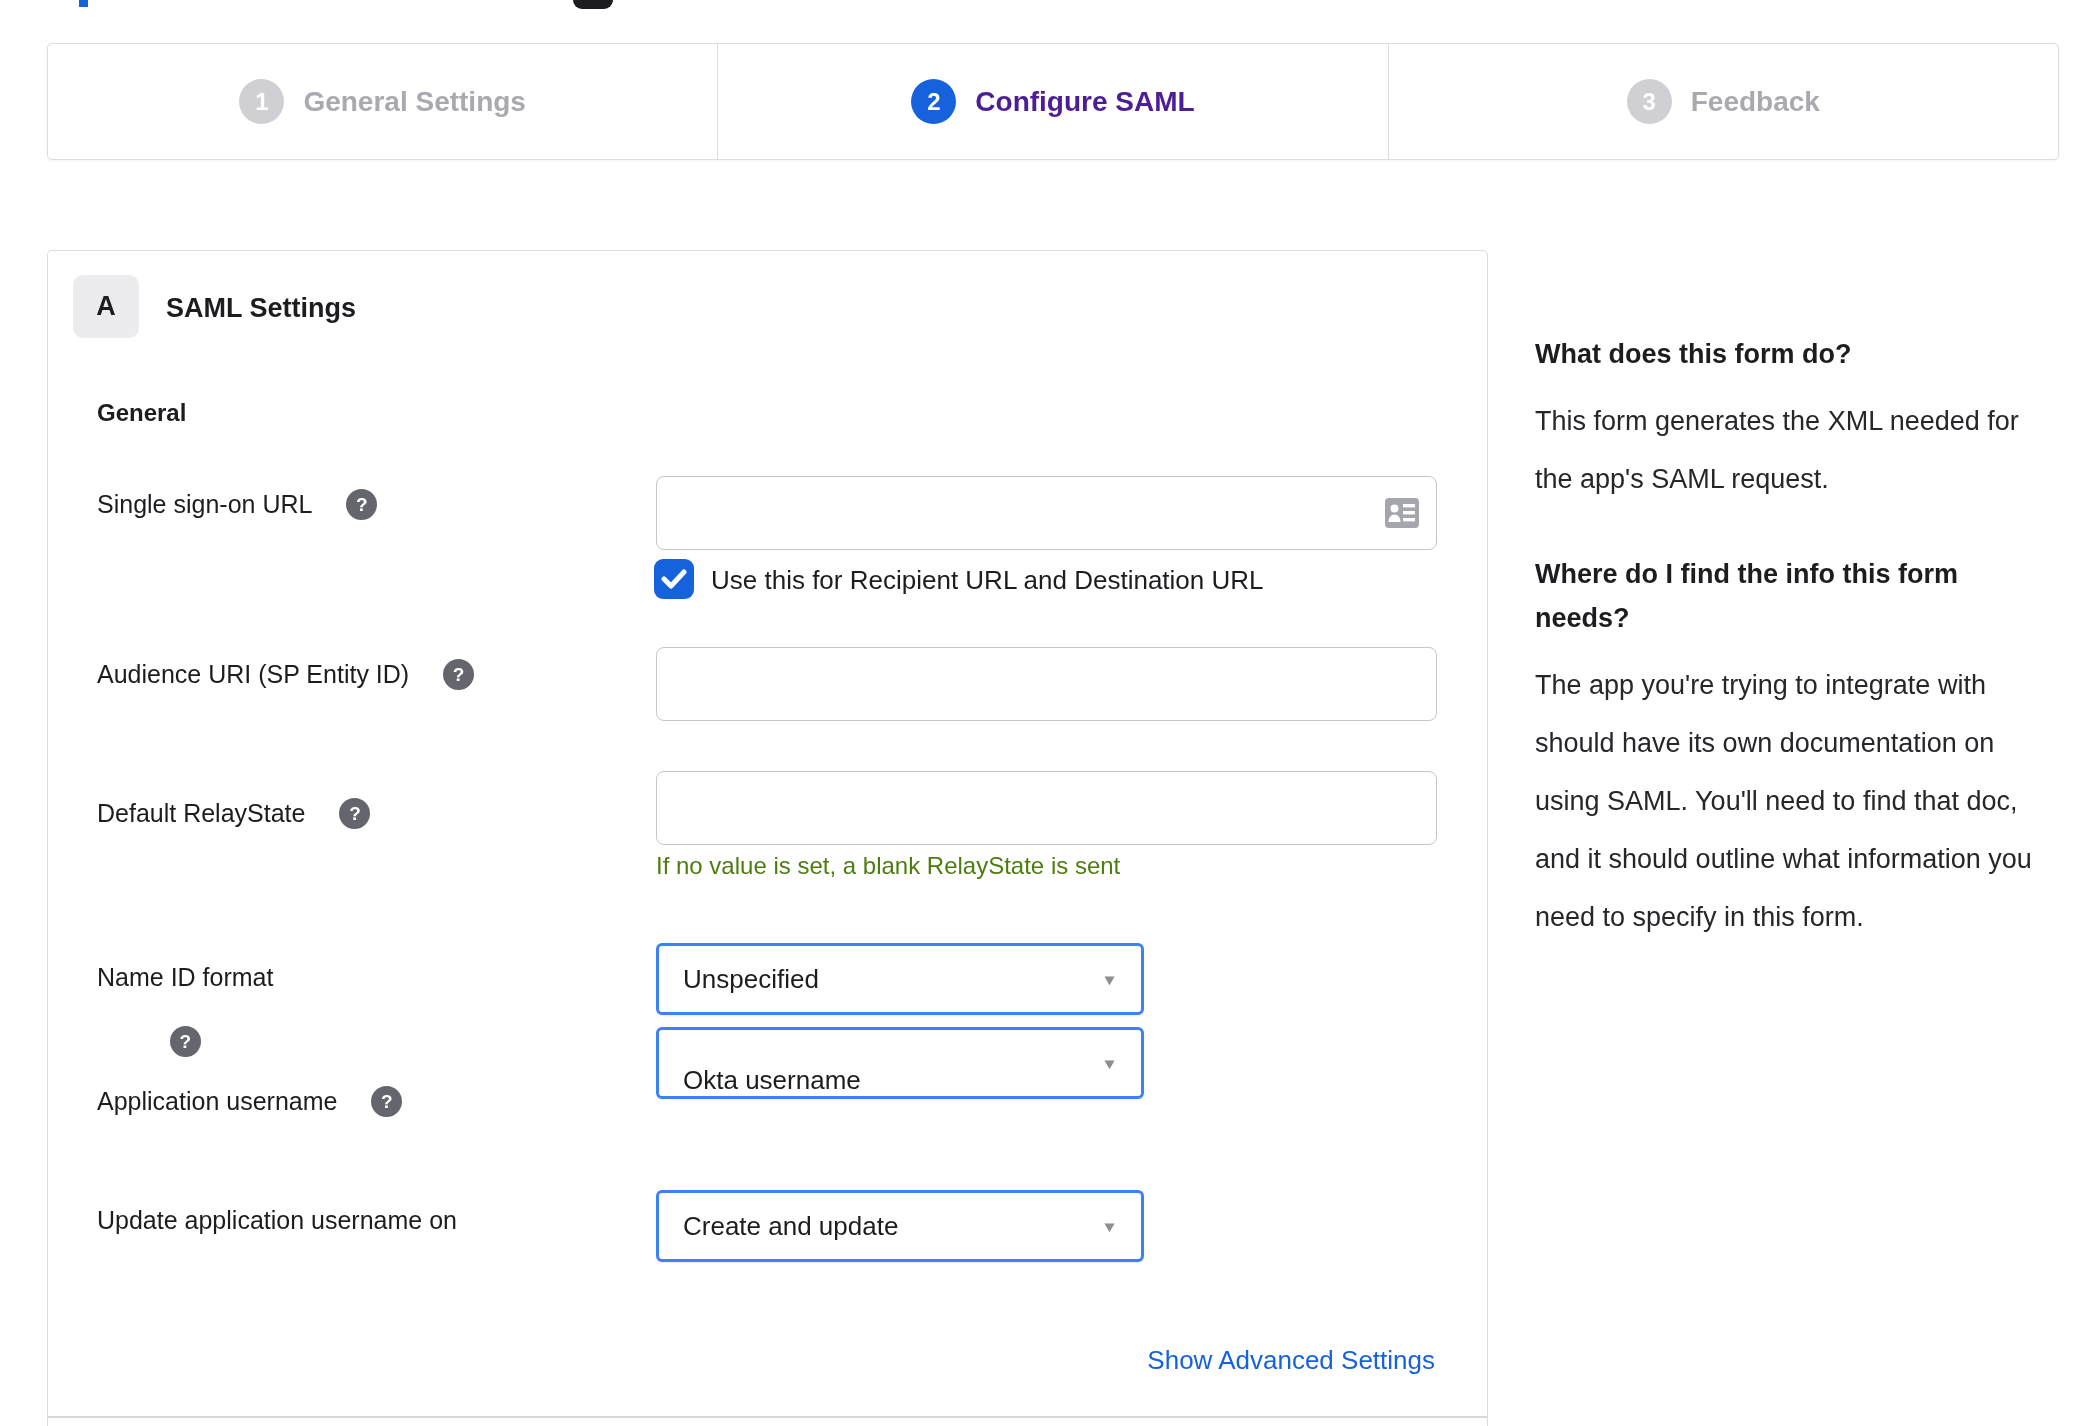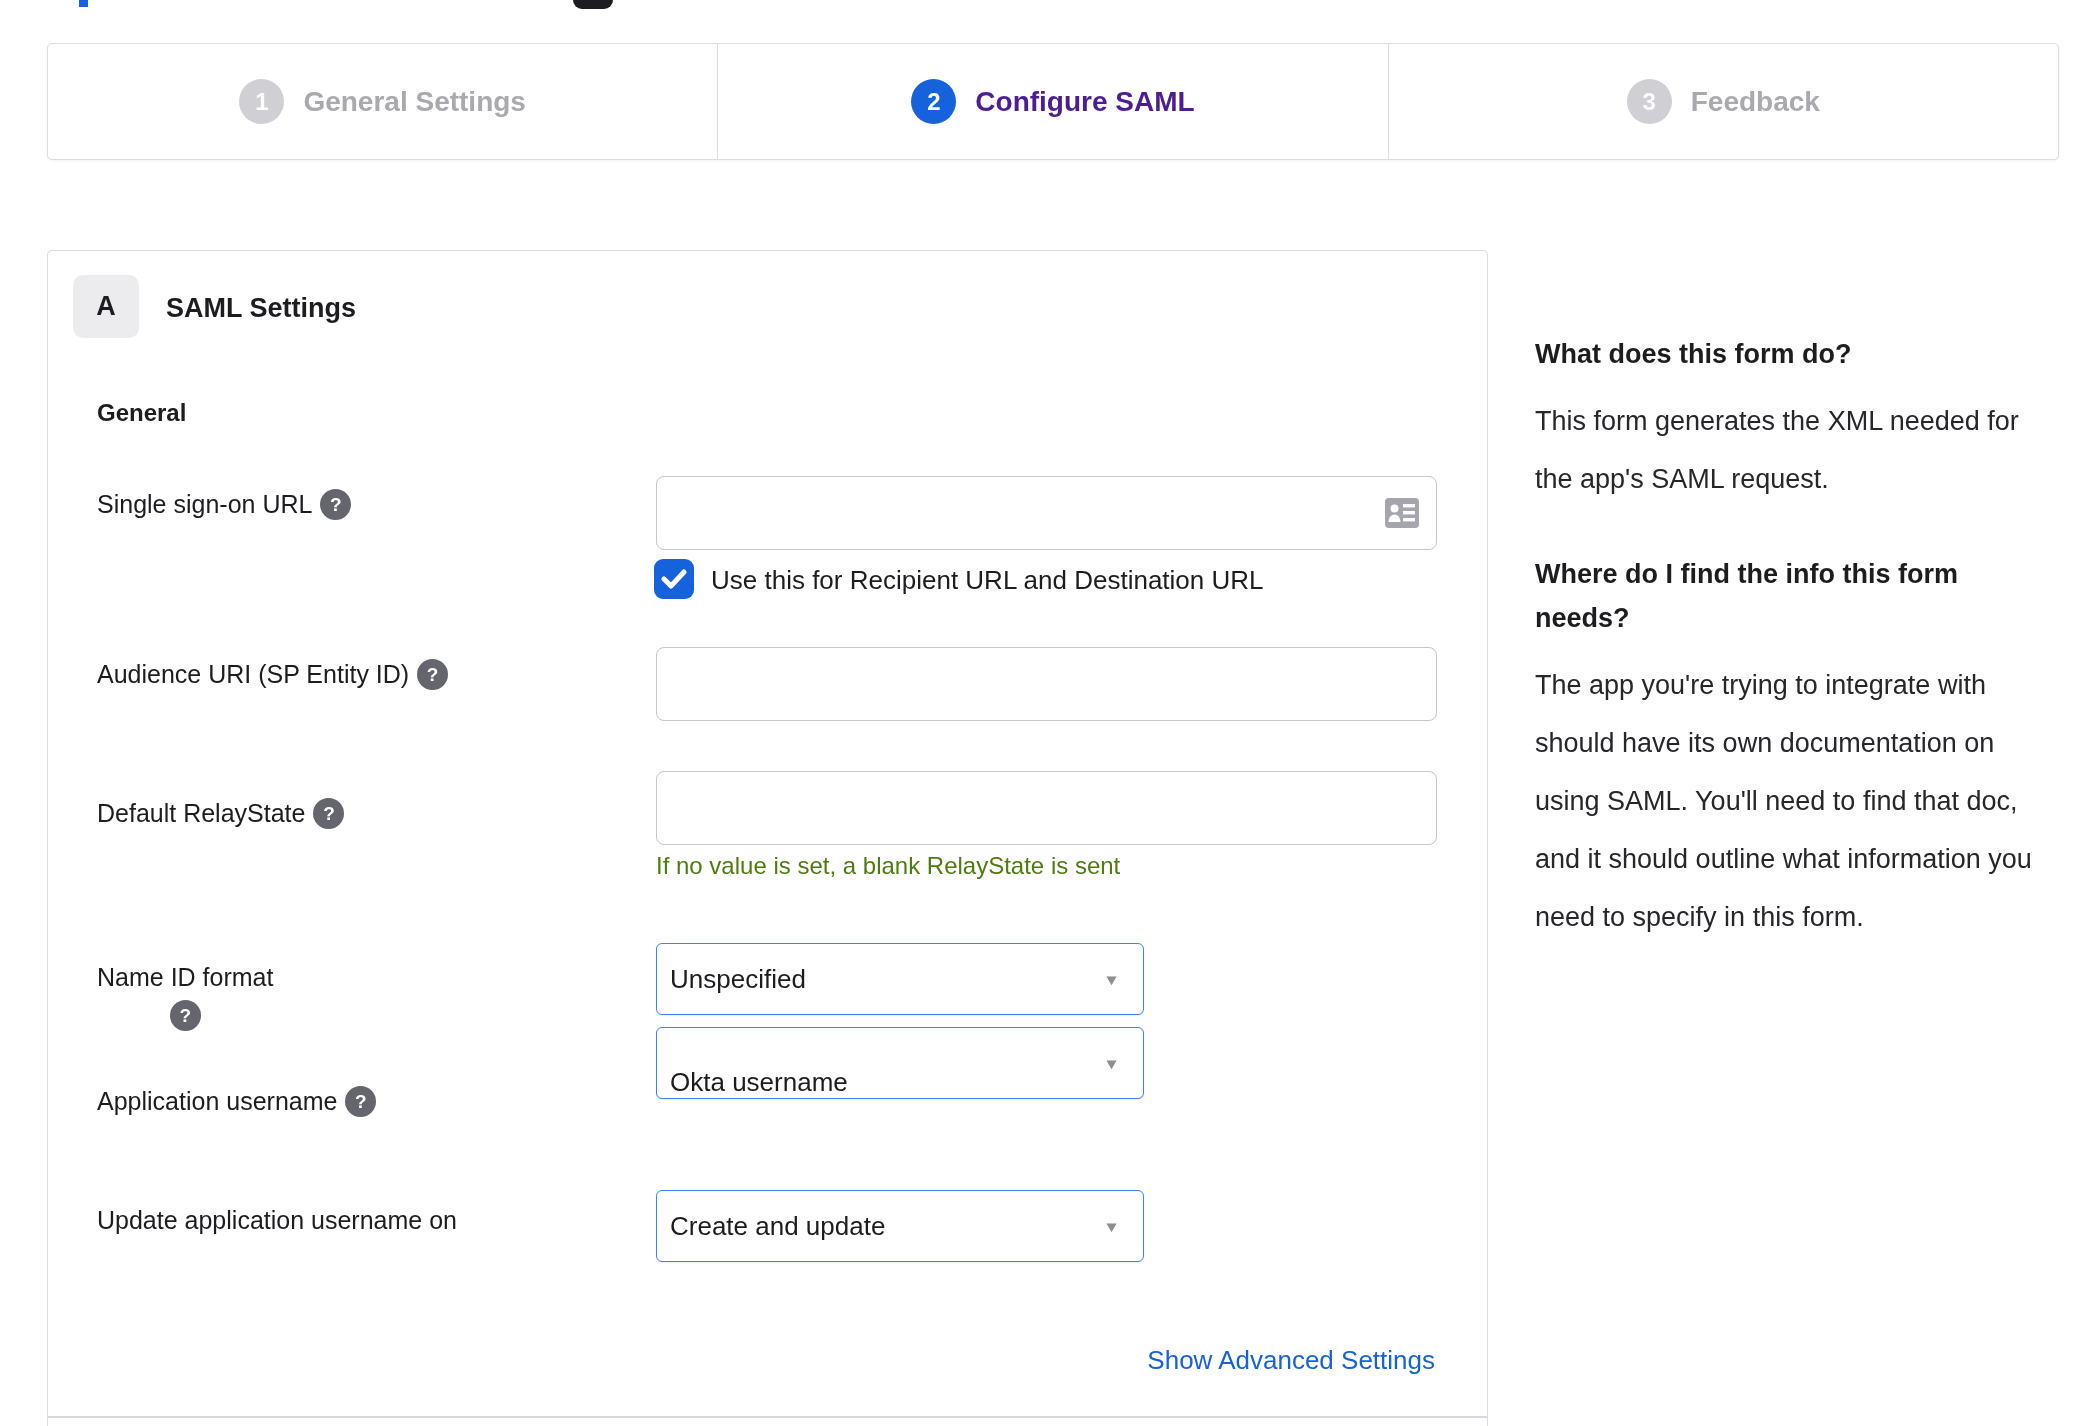--- a/index.html
+++ b/index.html
@@ -47,21 +47,21 @@
     position:absolute; left:25px; top:24px; width:66px; height:63px;
     background:#ececee; border-radius:10px;
     display:flex; align-items:center; justify-content:center;
     font-size:27px; font-weight:600; color:#1d1d21;
   }
   .card-title { position:absolute; left:118px; top:42px; font-size:27px; font-weight:bold; }
   .section-heading { position:absolute; left:49px; top:148px; font-size:24px; font-weight:bold; }
 
   .field-label {
     position:absolute; left:49px;
-    display:flex; align-items:center; gap:8px;
+    display:flex; align-items:center; gap:34px;
     font-size:25px; color:#1d1d21; white-space:nowrap;
   }
   .help {
     width:31px; height:31px; border-radius:50%;
     background:#65656d; color:#ffffff;
     display:flex; align-items:center; justify-content:center;
     font-size:19px; font-weight:bold; cursor:pointer; flex:0 0 auto;
   }
   .text-input {
     position:absolute; left:608px; width:781px; height:74px;
@@ -77,24 +77,24 @@
   .checkbox {
     position:absolute; left:606px; top:308px; width:40px; height:40px;
     background:#1662dd; border-radius:9px;
     display:flex; align-items:center; justify-content:center; cursor:pointer;
   }
   .checkbox-label { position:absolute; left:663px; top:314px; font-size:26px; }
   .helper-text { position:absolute; left:608px; top:601px; font-size:24px; color:#4d7c0f; }
 
   .select {
     position:absolute; left:608px; width:488px; height:72px;
-    background:#fff; border:1px solid #3b82f6; border-radius:6px;
+    background:#fff; border:3px solid #3b82f6; border-radius:6px;
     box-shadow:0 1px 2px rgba(0,0,0,0.07);
     display:flex; align-items:center; cursor:pointer;
-    font-size:26px; padding-left:13px;
+    font-size:26px; padding-left:24px;
   }
   .caret {
     position:absolute; right:24px; top:50%; transform:translateY(-50%) scaleX(1.15);
     font-size:15px; color:#8e8e93;
   }
   .advanced-link {
     position:absolute; right:52px; top:1094px;
     font-size:26px; font-weight:500; color:#1662dd; cursor:pointer; text-decoration:none;
   }
   .card-divider { position:absolute; left:0; right:0; top:1165px; height:2px; background:#d8d8dc; }

